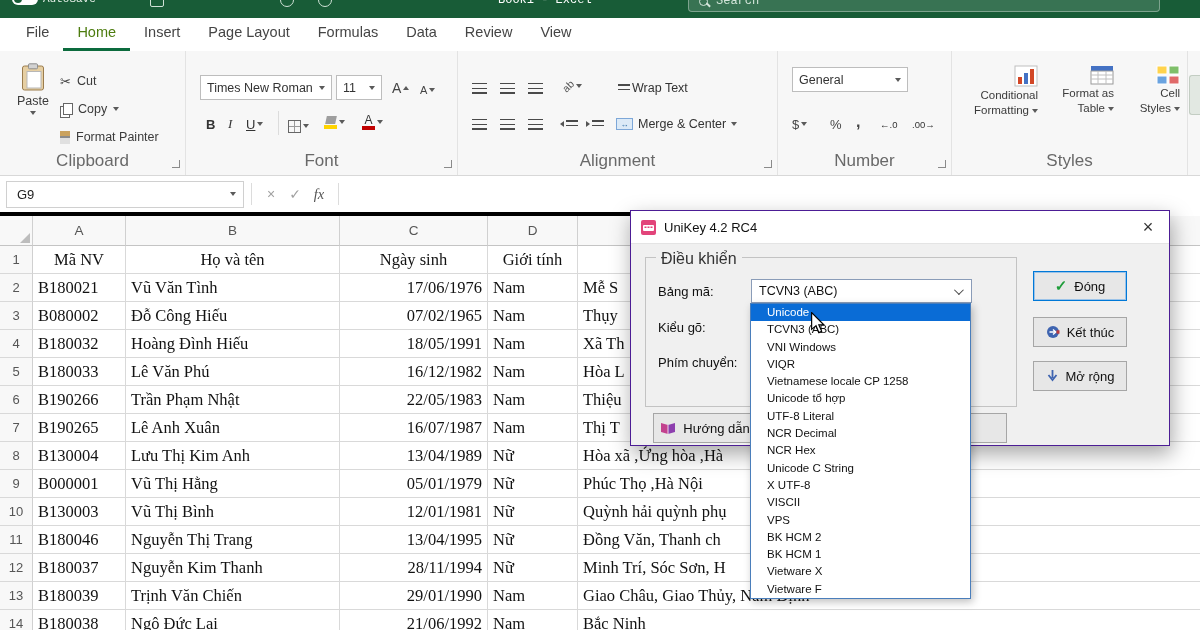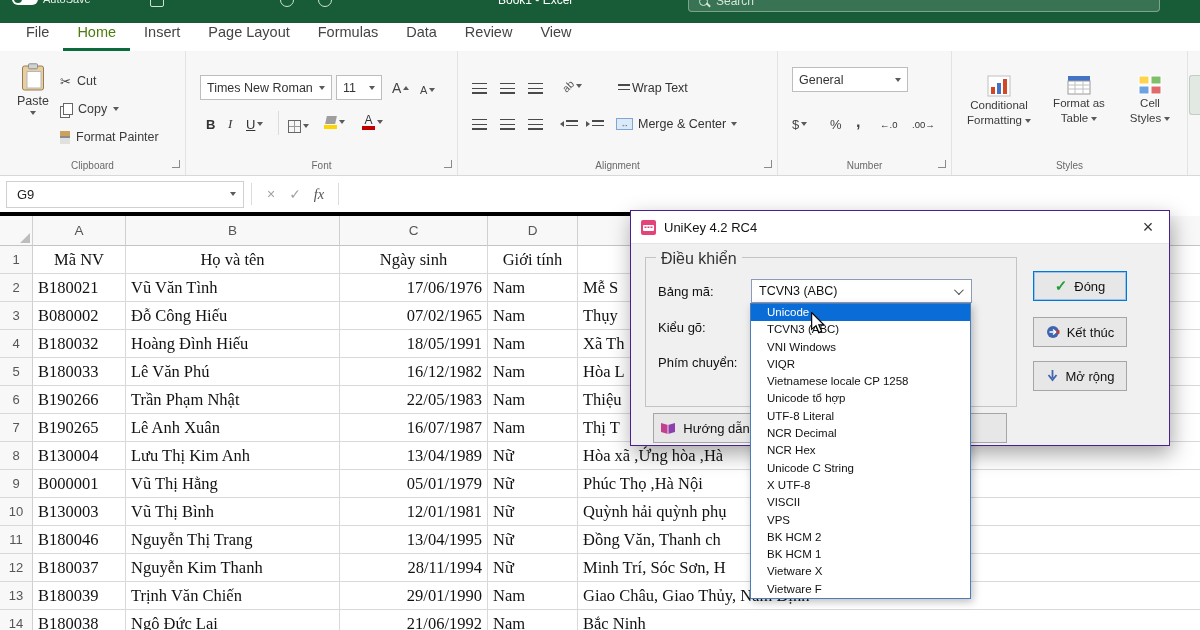--- a/index.html
+++ b/index.html
@@ -1,42 +1,42 @@
 <!DOCTYPE html>
 <html><head>
 <meta charset="utf-8">
 <style>
   *{margin:0;padding:0;box-sizing:border-box;}
   html,body{width:1200px;height:630px;overflow:hidden;}
   .stage{position:relative;width:1200px;height:630px;background:#fff;overflow:hidden;
          font-family:"Liberation Sans",sans-serif;}
 
   
-  .titlebar{position:absolute;top:0;left:0;width:1200px;height:23px;background:#185c37;overflow:hidden;z-index:5;}
+  .titlebar{position:absolute;top:0;left:0;width:1200px;height:18px;background:#185c37;overflow:hidden;z-index:5;font-family:Liberation Mono, monospace;}
   .tb-inner{position:absolute;top:-13px;left:0;width:100%;height:26px;color:#e8f1ea;font-size:11px;}
   .autosave{position:absolute;left:12px;top:6px;display:flex;align-items:center;gap:5px;}
   .pill{width:26px;height:12px;background:#fff;border-radius:7px;position:relative;}
   .pill::after{content:"";position:absolute;left:2px;top:2px;width:8px;height:8px;border-radius:50%;background:#185c37;}
   .tb-ic{position:absolute;top:6px;width:14px;height:14px;border:1.4px solid #cfe2d6;border-radius:2px;}
   .tb-title{position:absolute;left:498px;top:6px;color:#fff;font-size:12px;white-space:nowrap;}
   .tb-search{position:absolute;left:688px;top:3px;width:472px;height:22px;background:rgba(255,255,255,.14);
              border:1px solid rgba(255,255,255,.35);border-radius:4px;display:flex;align-items:center;gap:8px;
              padding-left:10px;color:#d5e6db;font-size:12px;}
   .mag{width:9px;height:9px;border:1.5px solid #d5e6db;border-radius:50%;position:relative;flex:none;}
   .mag::after{content:"";position:absolute;width:5px;height:1.5px;background:#d5e6db;transform:rotate(45deg);right:-4px;bottom:-1px;}
 
   
   .tabsbar{position:absolute;top:13px;left:0;width:1200px;height:38px;background:#fff;display:flex;align-items:stretch;padding-left:12px;z-index:4;}
   .tab{display:flex;align-items:center;padding:0 14px;font-size:14.5px;color:#454545;}
   .tab.active{color:#4d7c0f;box-shadow:inset 0 -3px 0 #0c6b3d;}
 
   
   .ribbon{position:absolute;top:51px;left:0;width:1200px;height:125px;background:#f7f7f7;border-bottom:1px solid #d8d8d8;z-index:3;}
   .group{position:absolute;top:0;height:100%;border-right:1px solid #e3e3e3;}
-  .group-label{position:absolute;bottom:4px;left:0;width:100%;text-align:center;font-size:10px;color:#696969;}
+  .group-label{position:absolute;bottom:4px;left:0;width:100%;text-align:center;font-size:17px;color:#696969;}
   .launcher{position:absolute;right:5px;bottom:7px;width:8px;height:8px;border-right:1.4px solid #8a8a8a;border-bottom:1.4px solid #8a8a8a;}
   .dd{width:0;height:0;border-left:3.5px solid transparent;border-right:3.5px solid transparent;border-top:4px solid #5a5a5a;display:inline-block;flex:none;}
   .du{width:0;height:0;border-left:3.5px solid transparent;border-right:3.5px solid transparent;border-bottom:4px solid #5a5a5a;display:inline-block;}
   .vsep{position:absolute;width:1px;height:24px;background:#dcdcdc;}
   .combo{position:absolute;background:#fff;border:1px solid #bdbdbd;display:flex;align-items:center;font-size:12.5px;color:#333;padding:0 6px;height:25px;white-space:nowrap;overflow:hidden;}
   .paste-btn{position:absolute;left:10px;top:12px;width:46px;display:flex;flex-direction:column;align-items:center;gap:3px;font-size:12.5px;color:#3b3b3b;}
   .small-btn{position:absolute;left:60px;display:flex;align-items:center;gap:6px;font-size:12.5px;color:#3b3b3b;height:24px;white-space:nowrap;}
   .gly{font-size:13px;color:#444;}
   .gly.big{font-size:16px;font-weight:bold;}
   .ic-copy{position:relative;width:12px;height:13px;display:inline-block;}
@@ -55,21 +55,21 @@
   .bar.red{background:#c00000;}
   .bar.yellow{background:#ffd400;}
   .bucket{width:10px;height:8px;background:#9e9e9e;transform:skewX(-12deg);}
   .ic-al{width:15px;height:11px;display:inline-block;background:repeating-linear-gradient(to bottom,#4a4a4a 0 1.5px,transparent 1.5px 4.7px);}
   .ic-al.small{width:12px;height:9px;}
   .ic-orient{display:inline-block;transform:rotate(-45deg);font-size:10.5px;color:#555;}
   .tri-r{width:0;height:0;border-left:4px solid #555;border-top:3px solid transparent;border-bottom:3px solid transparent;display:inline-block;}
   .tri-l{width:0;height:0;border-right:4px solid #555;border-top:3px solid transparent;border-bottom:3px solid transparent;display:inline-block;}
   .ic-merge{width:17px;height:12px;border:1px solid #7da7d8;background:#dceaf7;display:flex;align-items:center;justify-content:center;font-size:8px;color:#2e6da4;flex:none;}
   .dec span{font-size:9.5px;color:#333;}
-  .style-btn{position:absolute;top:24px;display:flex;flex-direction:column;align-items:center;gap:2px;}
+  .style-btn{position:absolute;top:14px;display:flex;flex-direction:column;align-items:flex-end;gap:2px;}
   .sl{font-size:11.5px;color:#3b3b3b;line-height:13px;display:flex;align-items:center;gap:3px;white-space:nowrap;}
   .sliver{position:absolute;left:1189px;top:24px;width:11px;height:40px;background:#e2e8e2;border:1px solid #c3cdc3;border-right:none;border-radius:3px 0 0 3px;}
 
   
   .fbar{position:absolute;top:176px;left:0;width:948px;height:40px;background:#fff;border-bottom:4px solid #000000;display:flex;align-items:center;z-index:2;}
   .namebox{width:238px;height:27px;margin-left:6px;border:1px solid #d0d0d0;display:flex;align-items:center;padding-left:10px;font-size:13px;color:#222;position:relative;}
   .namebox .dd{position:absolute;right:7px;}
   .fsep{width:1px;height:22px;background:#dcdcdc;margin:0 7px;}
   .fbtn{width:24px;text-align:center;color:#a0a0a0;font-size:14px;}
   .fbtn.fx{font-family:"Liberation Serif",serif;font-style:italic;color:#555;font-size:14.5px;}

